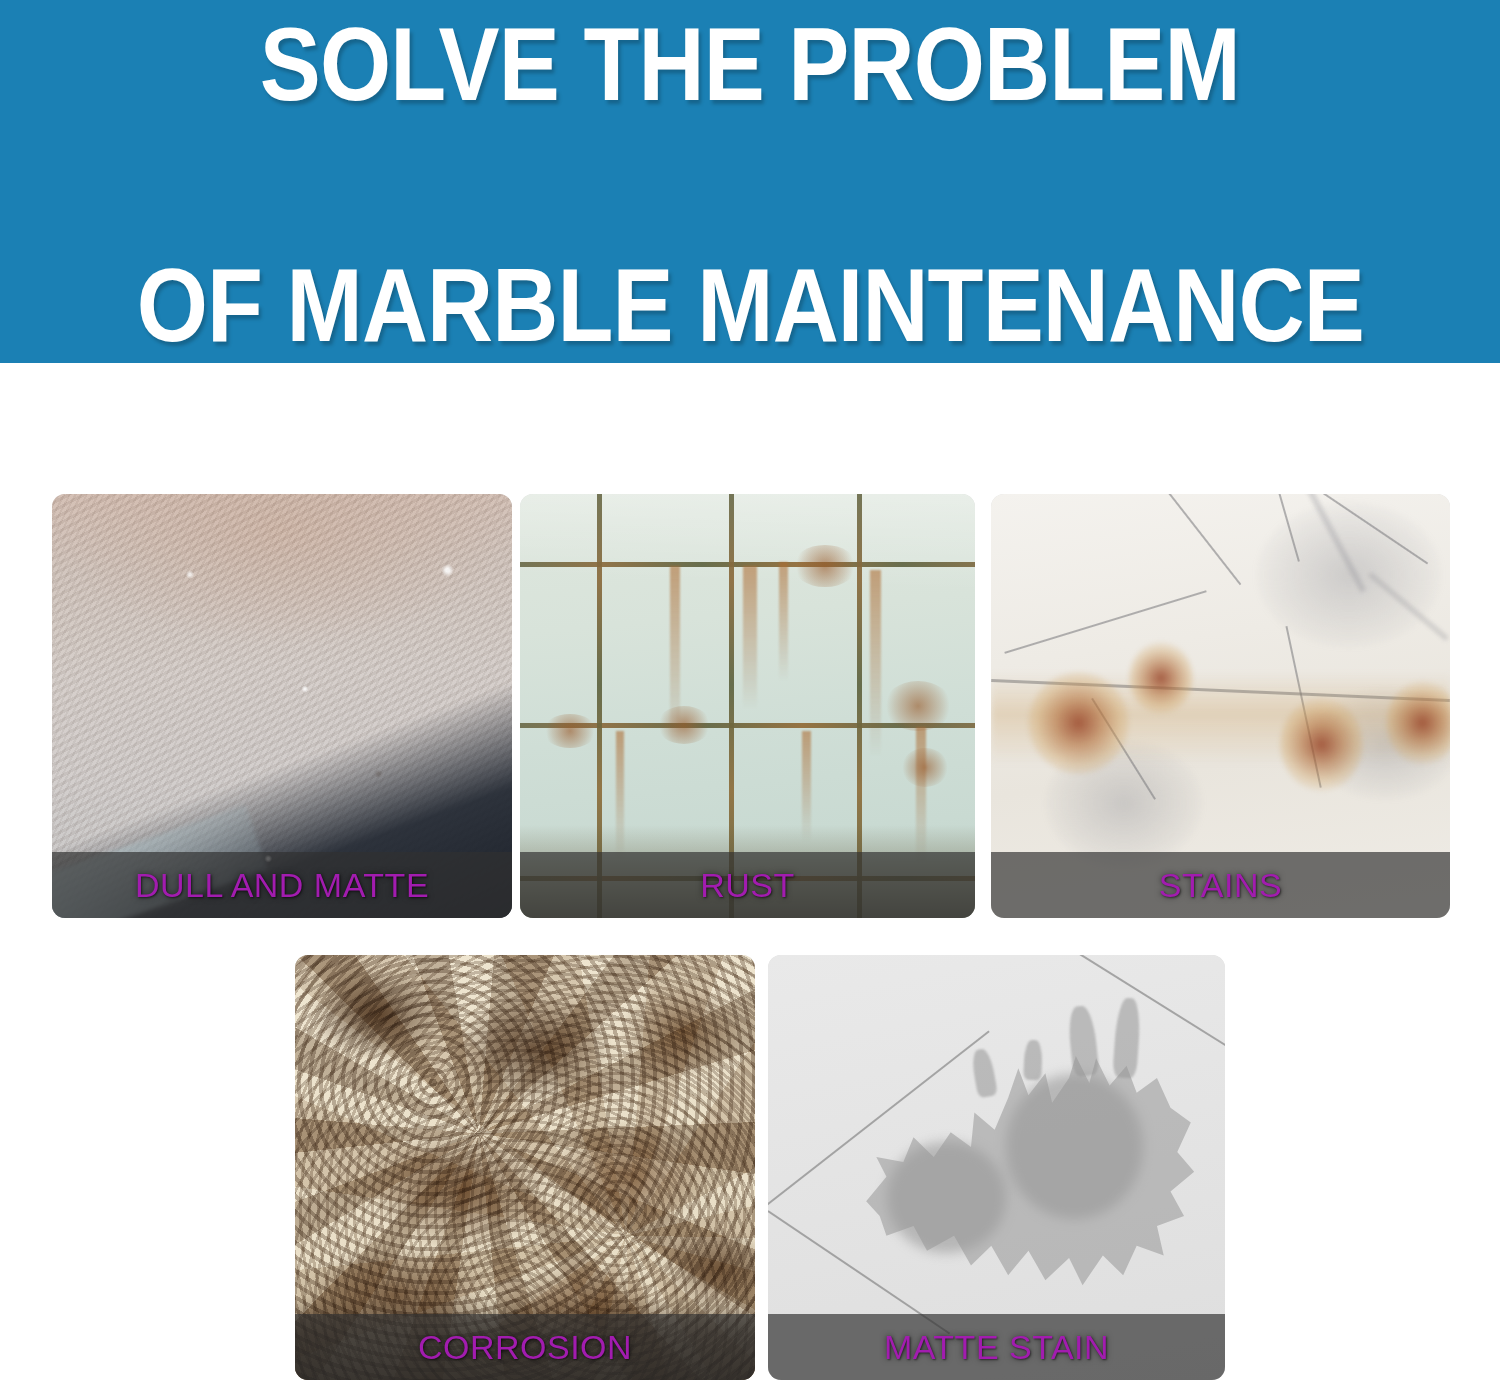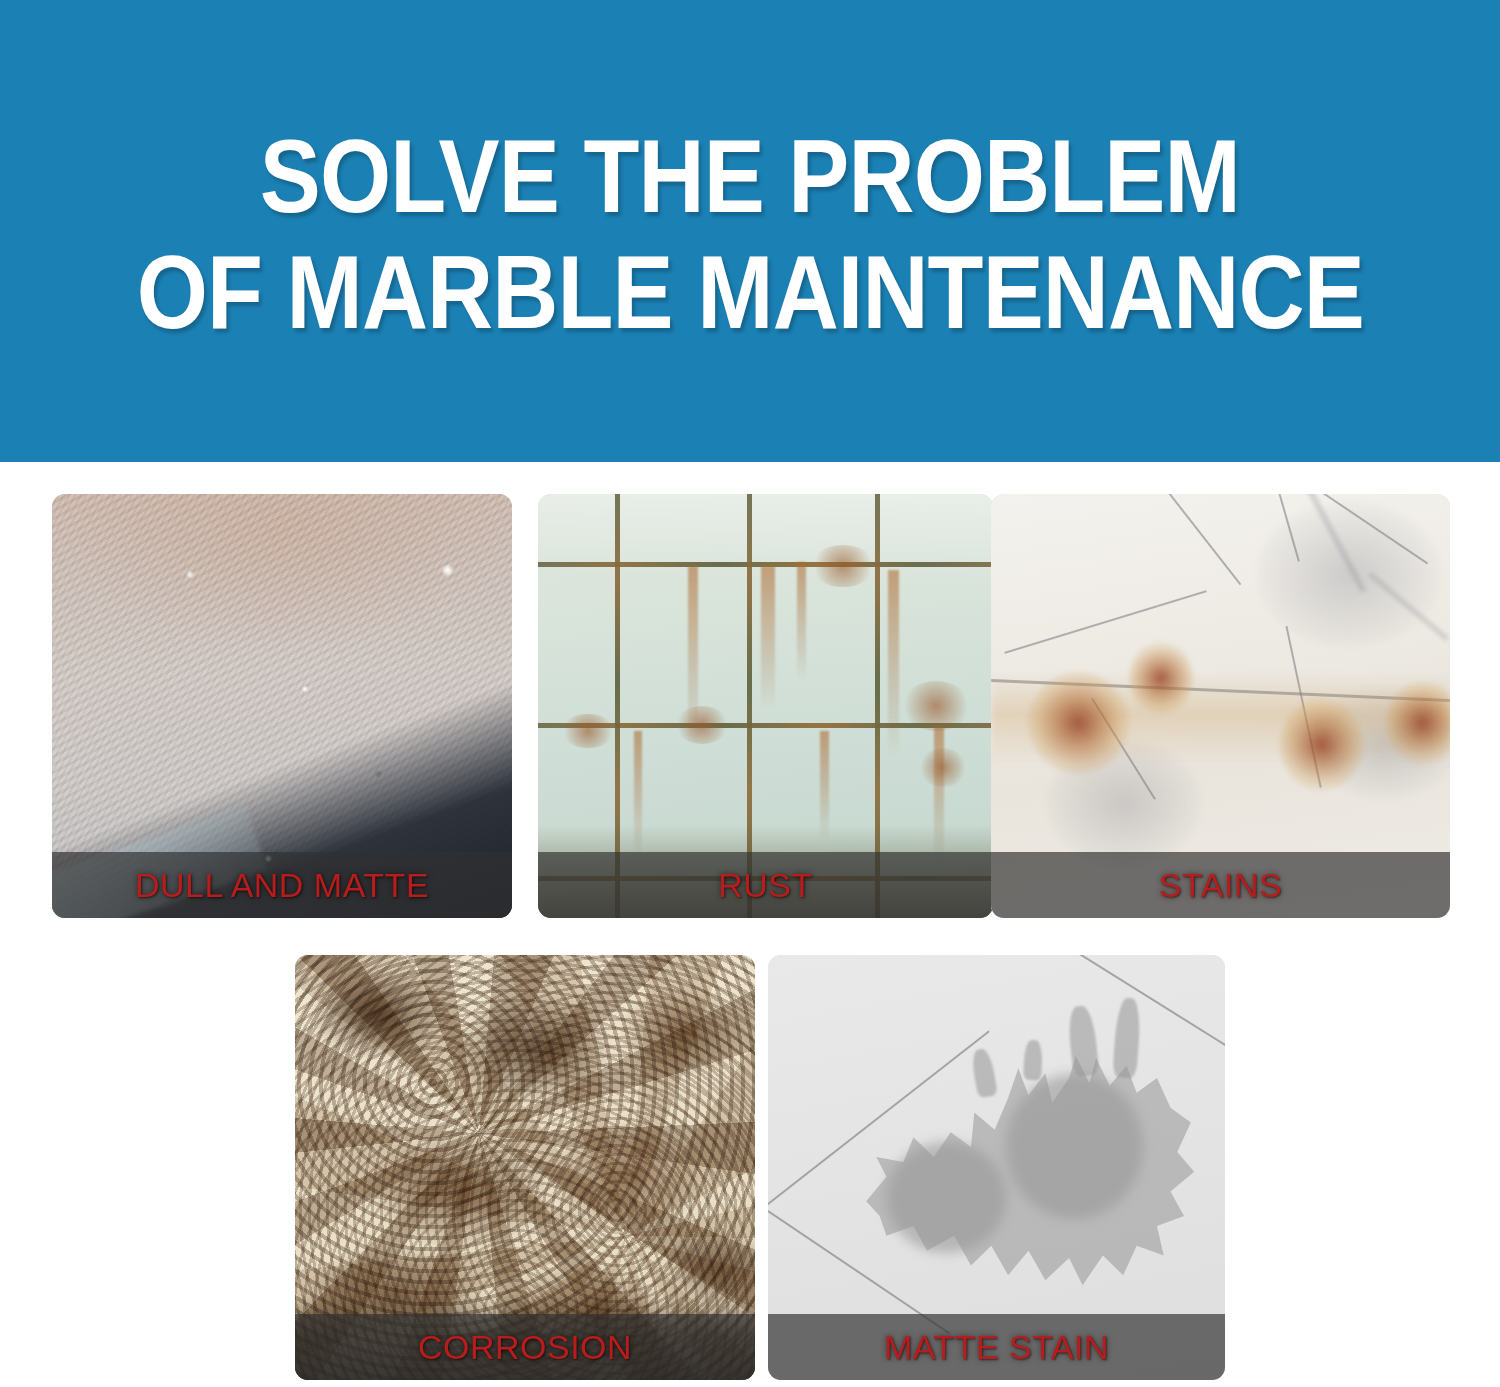--- a/index.html
+++ b/index.html
@@ -14,26 +14,26 @@
     overflow: hidden;
     position: relative;
   }
 
   
   .banner {
     position: absolute;
     left: 0;
     top: 0;
     width: 1500px;
-    height: 462px;
+    height: 363px;
     background: #1b80b4;
     display: flex;
     flex-direction: column;
     align-items: center;
-    justify-content: center;
+    justify-content: space-between;
     box-sizing: border-box;
     padding-top: 6px;
   }
   .banner-line {
     color: #ffffff;
     font-family: "Liberation Sans Narrow", "Liberation Sans", sans-serif;
     font-weight: bold;
     font-size: 104px;
     line-height: 1.12;
     letter-spacing: -1px;
@@ -69,30 +69,30 @@
   .card-label {
     position: absolute;
     left: 0;
     right: 0;
     bottom: 0;
     height: 66px;
     display: flex;
     align-items: center;
     justify-content: center;
     background: rgba(48,48,48,0.68);
-    color: #b91c1c;
+    color: #a21caf;
     font-size: 34px;
     letter-spacing: 0.5px;
     text-shadow: 0 0 6px rgba(0,0,0,0.55), 1px 1px 2px rgba(0,0,0,0.5);
     box-sizing: border-box;
   }
 
   
   #card-dull  { left: 52px;  top: 131px; width: 460px; height: 424px; }
-  #card-rust  { left: 538px; top: 131px; width: 455px; height: 424px; }
+  #card-rust  { left: 520px; top: 131px; width: 455px; height: 424px; }
   #card-stain { left: 991px; top: 131px; width: 459px; height: 424px; }
   #card-corr  { left: 295px; top: 592px; width: 460px; height: 425px; }
   #card-water { left: 768px; top: 592px; width: 457px; height: 425px; }
 
   
   .ph-dull {
     background:
       linear-gradient(160deg, rgba(255,255,255,0.0) 60%, rgba(32,38,48,0.92) 78%, rgba(20,25,34,0.95) 100%),
       repeating-linear-gradient(152deg, rgba(150,140,135,0.13) 0 3px, rgba(255,255,255,0.10) 3px 7px),
       repeating-linear-gradient(118deg, rgba(120,110,105,0.08) 0 2px, rgba(255,252,250,0.09) 2px 5px),

